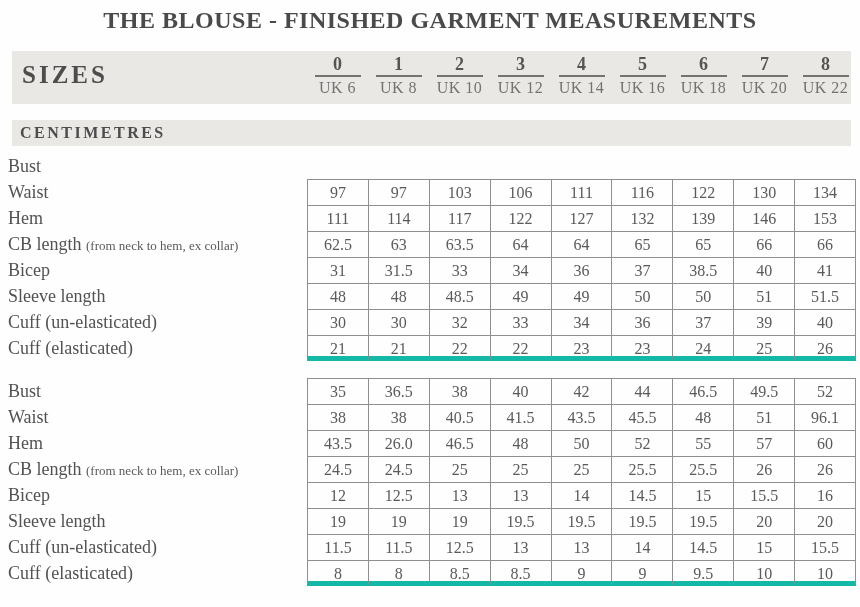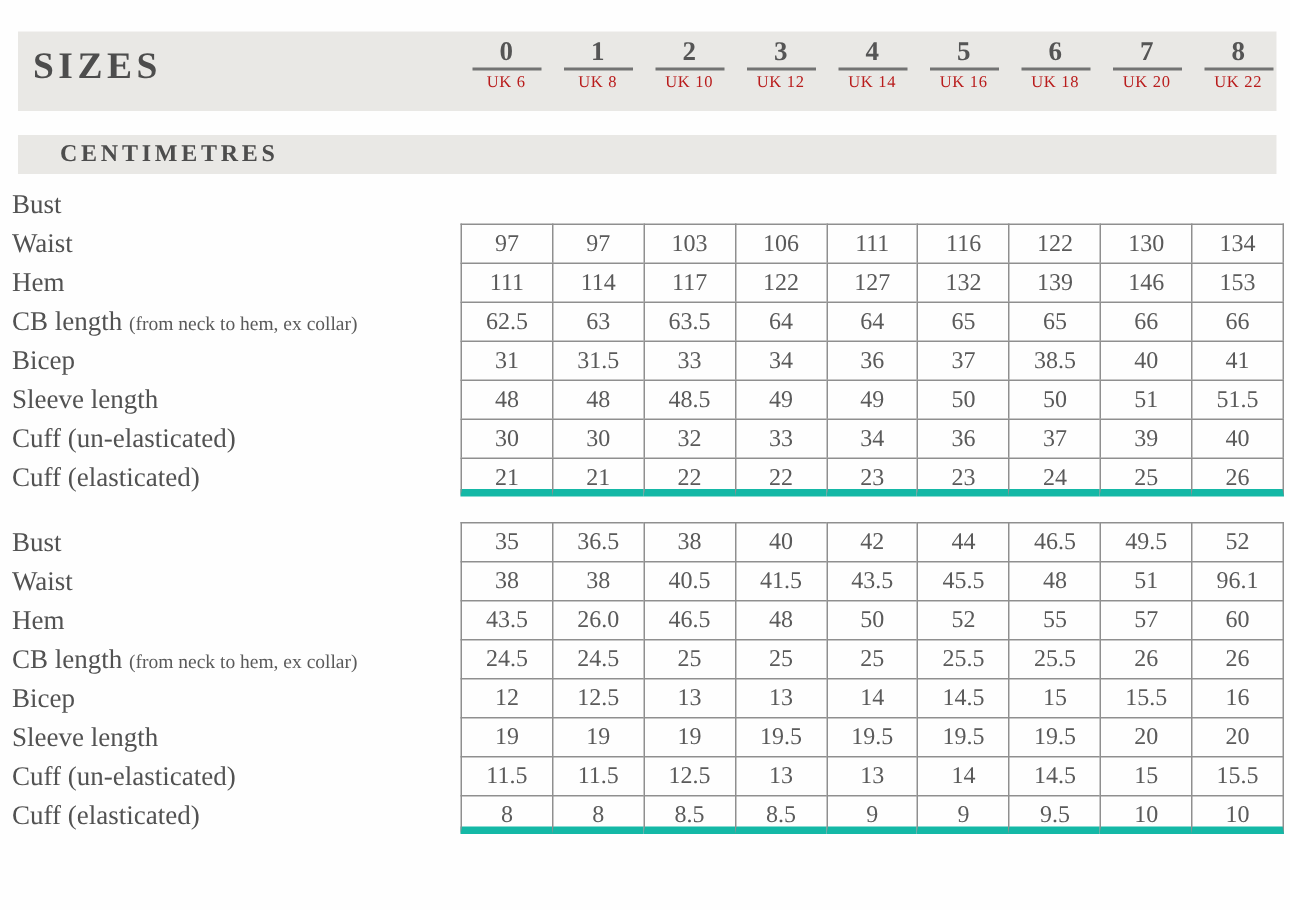--- a/index.html
+++ b/index.html
@@ -63,31 +63,31 @@
     font-weight: 600;
     color: #555555;
     line-height: 20px;
   }
   .size-rule {
     width: 46px;
     margin: 1px auto 2px auto;
     border-bottom: 2px solid #737373;
   }
   .size-uk {
-    font-size: 11px;
+    font-size: 16px;
     letter-spacing: 0.5px;
-    color: #b91c1c;
+    color: #737373;
   }
   .section-band {
     height: 26px;
     line-height: 26px;
     margin-bottom: 7px;
   }
   .section-label {
-    padding-left: 28px;
+    padding-left: 8px;
     font-size: 16px;
     font-weight: 700;
     letter-spacing: 2.5px;
     color: #4d4d4d;
   }
   .measure-table {
     margin: 0 0 17px 0;
   }
   .m-row {
     display: flex;
@@ -126,20 +126,21 @@
   }
   .m-row:last-child .m-cell {
     border-bottom: 5px solid #14b8a6;
   }
 </style>
 </head>
 <body>
 
 <div class="page">
 
+  <h1 class="title">THE BLOUSE - FINISHED GARMENT MEASUREMENTS</h1>
 
   <div class="band sizes-band">
     <span class="sizes-label">SIZES</span>
     <div class="size-cols" id="size-cols">
   <div class="size-col">
     <div class="size-num">0</div>
     <div class="size-rule"></div>
     <div class="size-uk">UK 6</div>
   </div>
 

